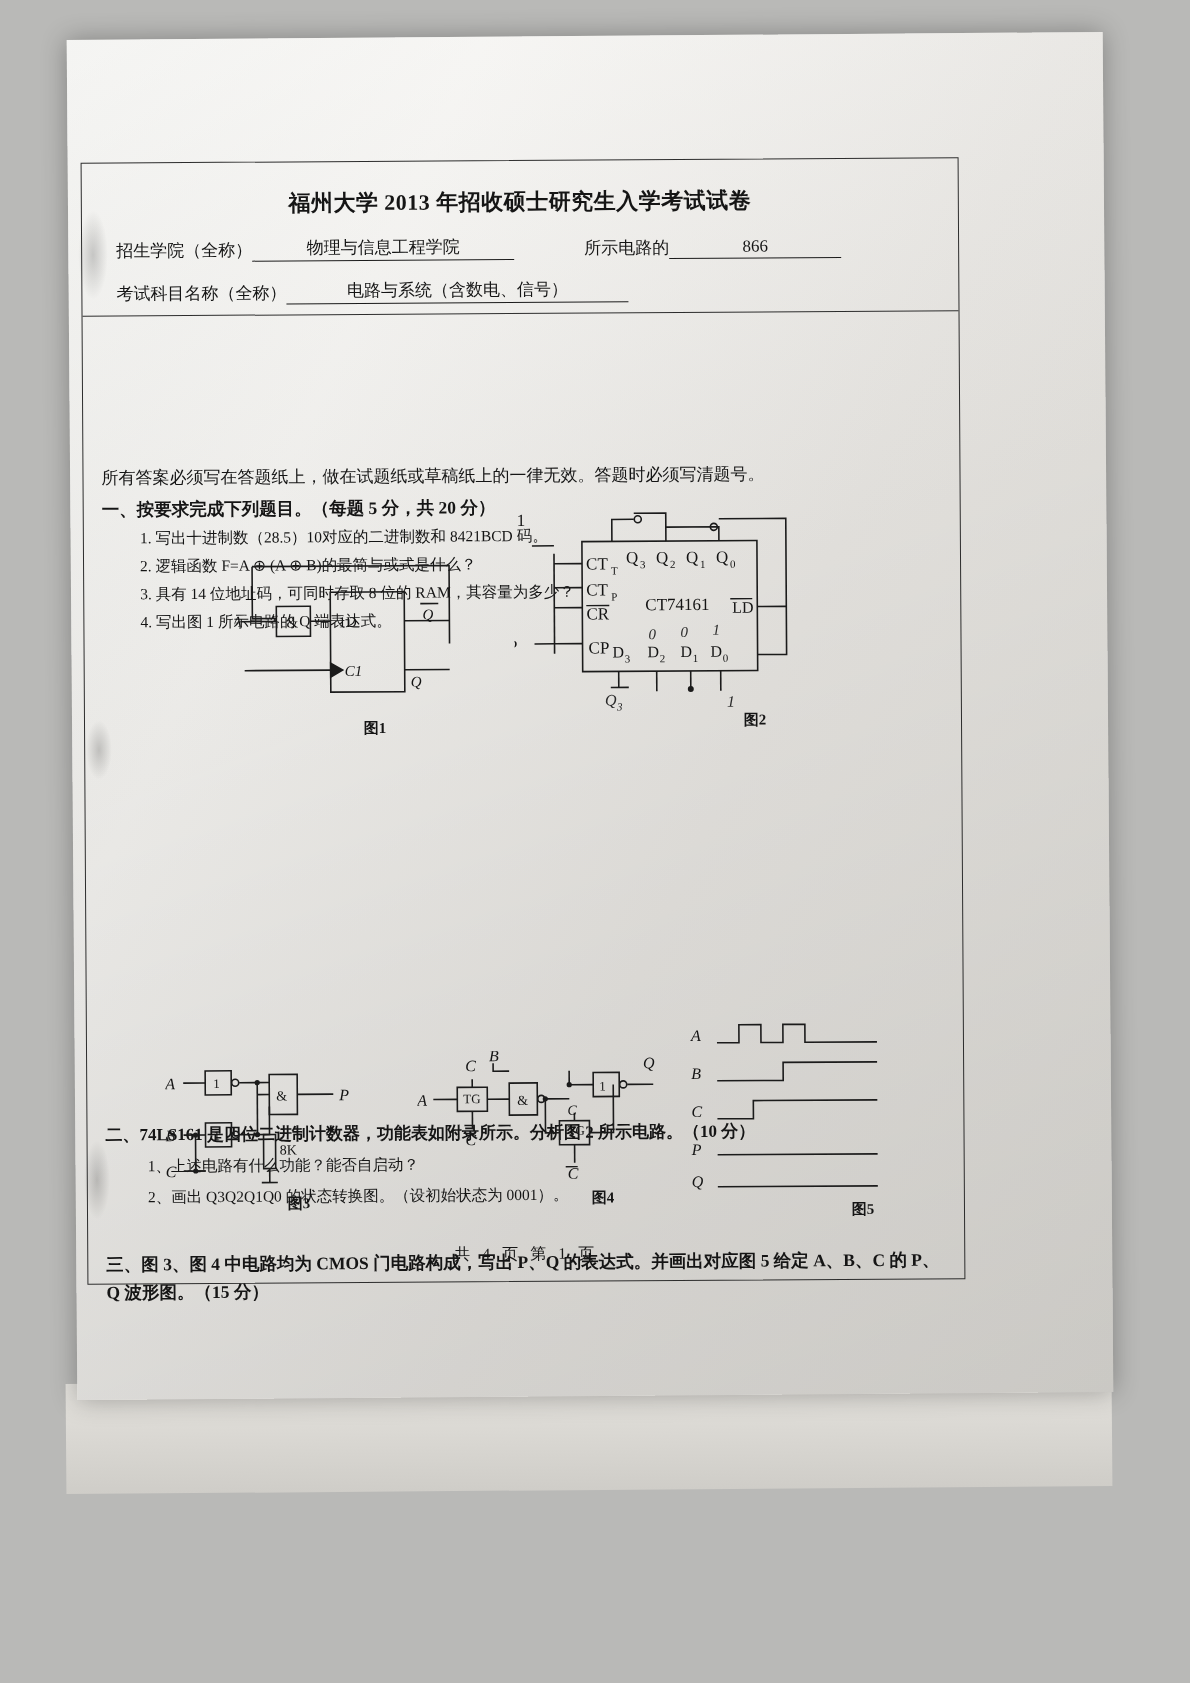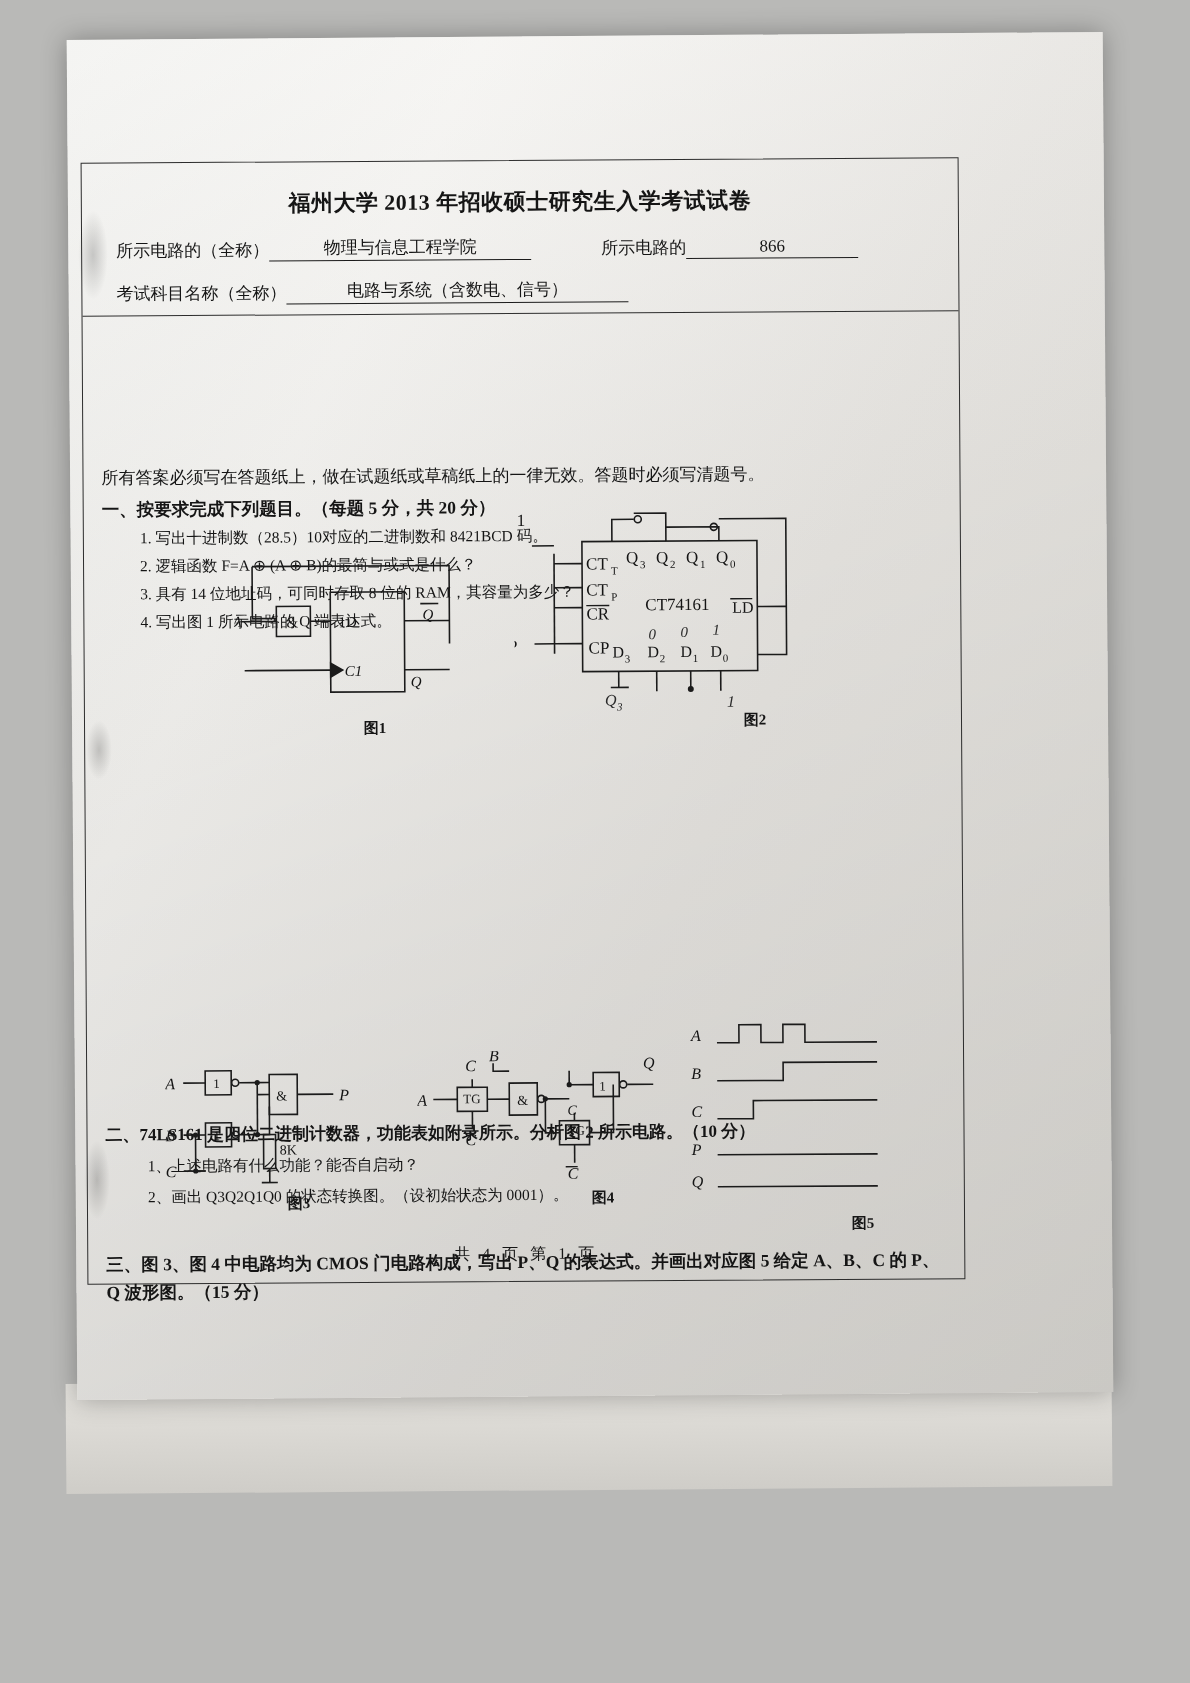--- a/index.html
+++ b/index.html
@@ -80,21 +80,21 @@
 
 <div class="smudge" style="left:78px;top:210px;width:30px;height:90px;"></div>
 <div class="smudge" style="left:86px;top:720px;width:26px;height:60px;"></div>
 <div class="smudge" style="left:84px;top:1140px;width:26px;height:80px;"></div>
 
 <div id="frame">
 
   <div class="hdr-title">福州大学 2013 年招收硕士研究生入学考试试卷</div>
 
   <div class="hdr-row">
-    <span class="hdr-lbl">所示电路的（全称）</span>
+    <span class="hdr-lbl">招生学院（全称）</span>
     <span class="fill f1">物理与信息工程学院</span>
     <span class="gap"></span>
     <span class="hdr-lbl">所示电路的</span>
     <span class="fill f2">866</span>
   </div>
 
   <div class="hdr-row">
     <span class="hdr-lbl">考试科目名称（全称）</span>
     <span class="fill f3">电路与系统（含数电、信号）</span>
   </div>
@@ -340,17 +340,17 @@
         <path d="M30 172 H190"></path>
       </g>
       <g font-family="'Liberation Serif',serif" fill="#141414" font-size="16" font-style="italic">
         <text x="4" y="26">A</text>
         <text x="4" y="64">B</text>
         <text x="4" y="102">C</text>
         <text x="4" y="140">P</text>
         <text x="4" y="172">Q</text>
       </g>
     </svg>
-    <div class="figcap" style="margin-left:130px;margin-top:20px;">图5</div>
+    <div class="figcap" style="margin-left:130px;margin-top:6px;">图5</div>
   </div>
 
   <div class="footer">共 4 页    第 1 页</div>
 </div>
 
 </body></html>

